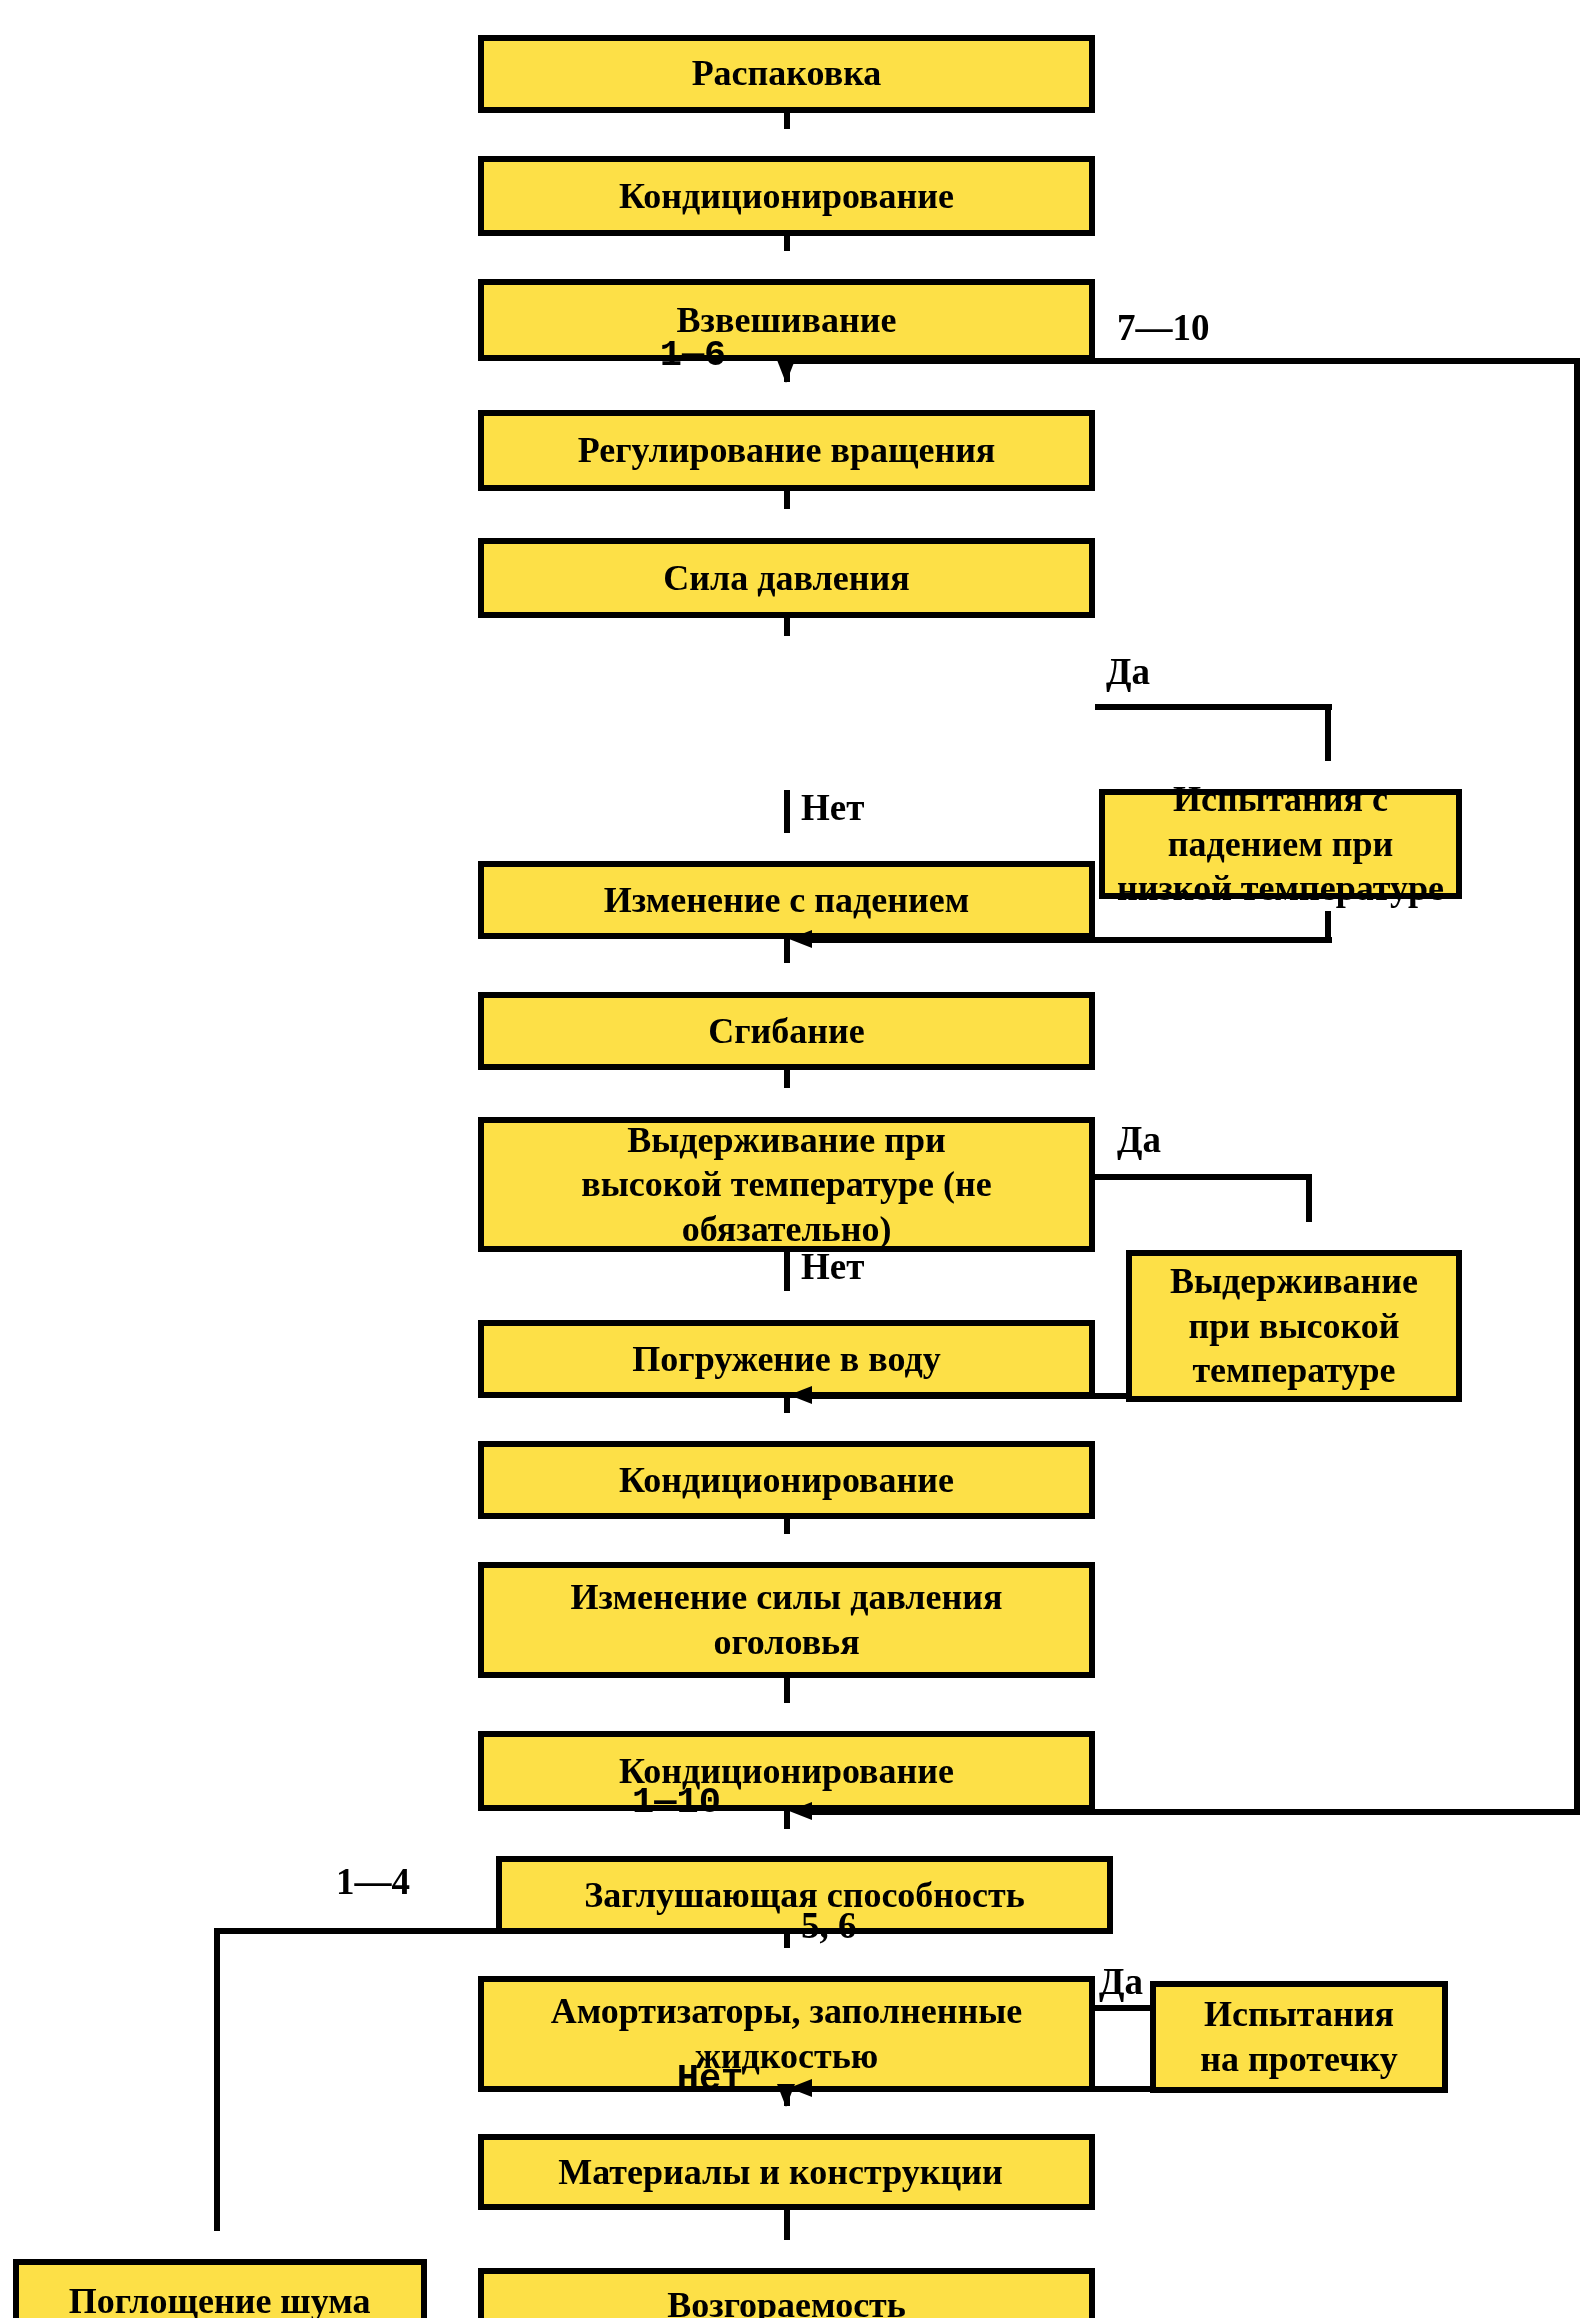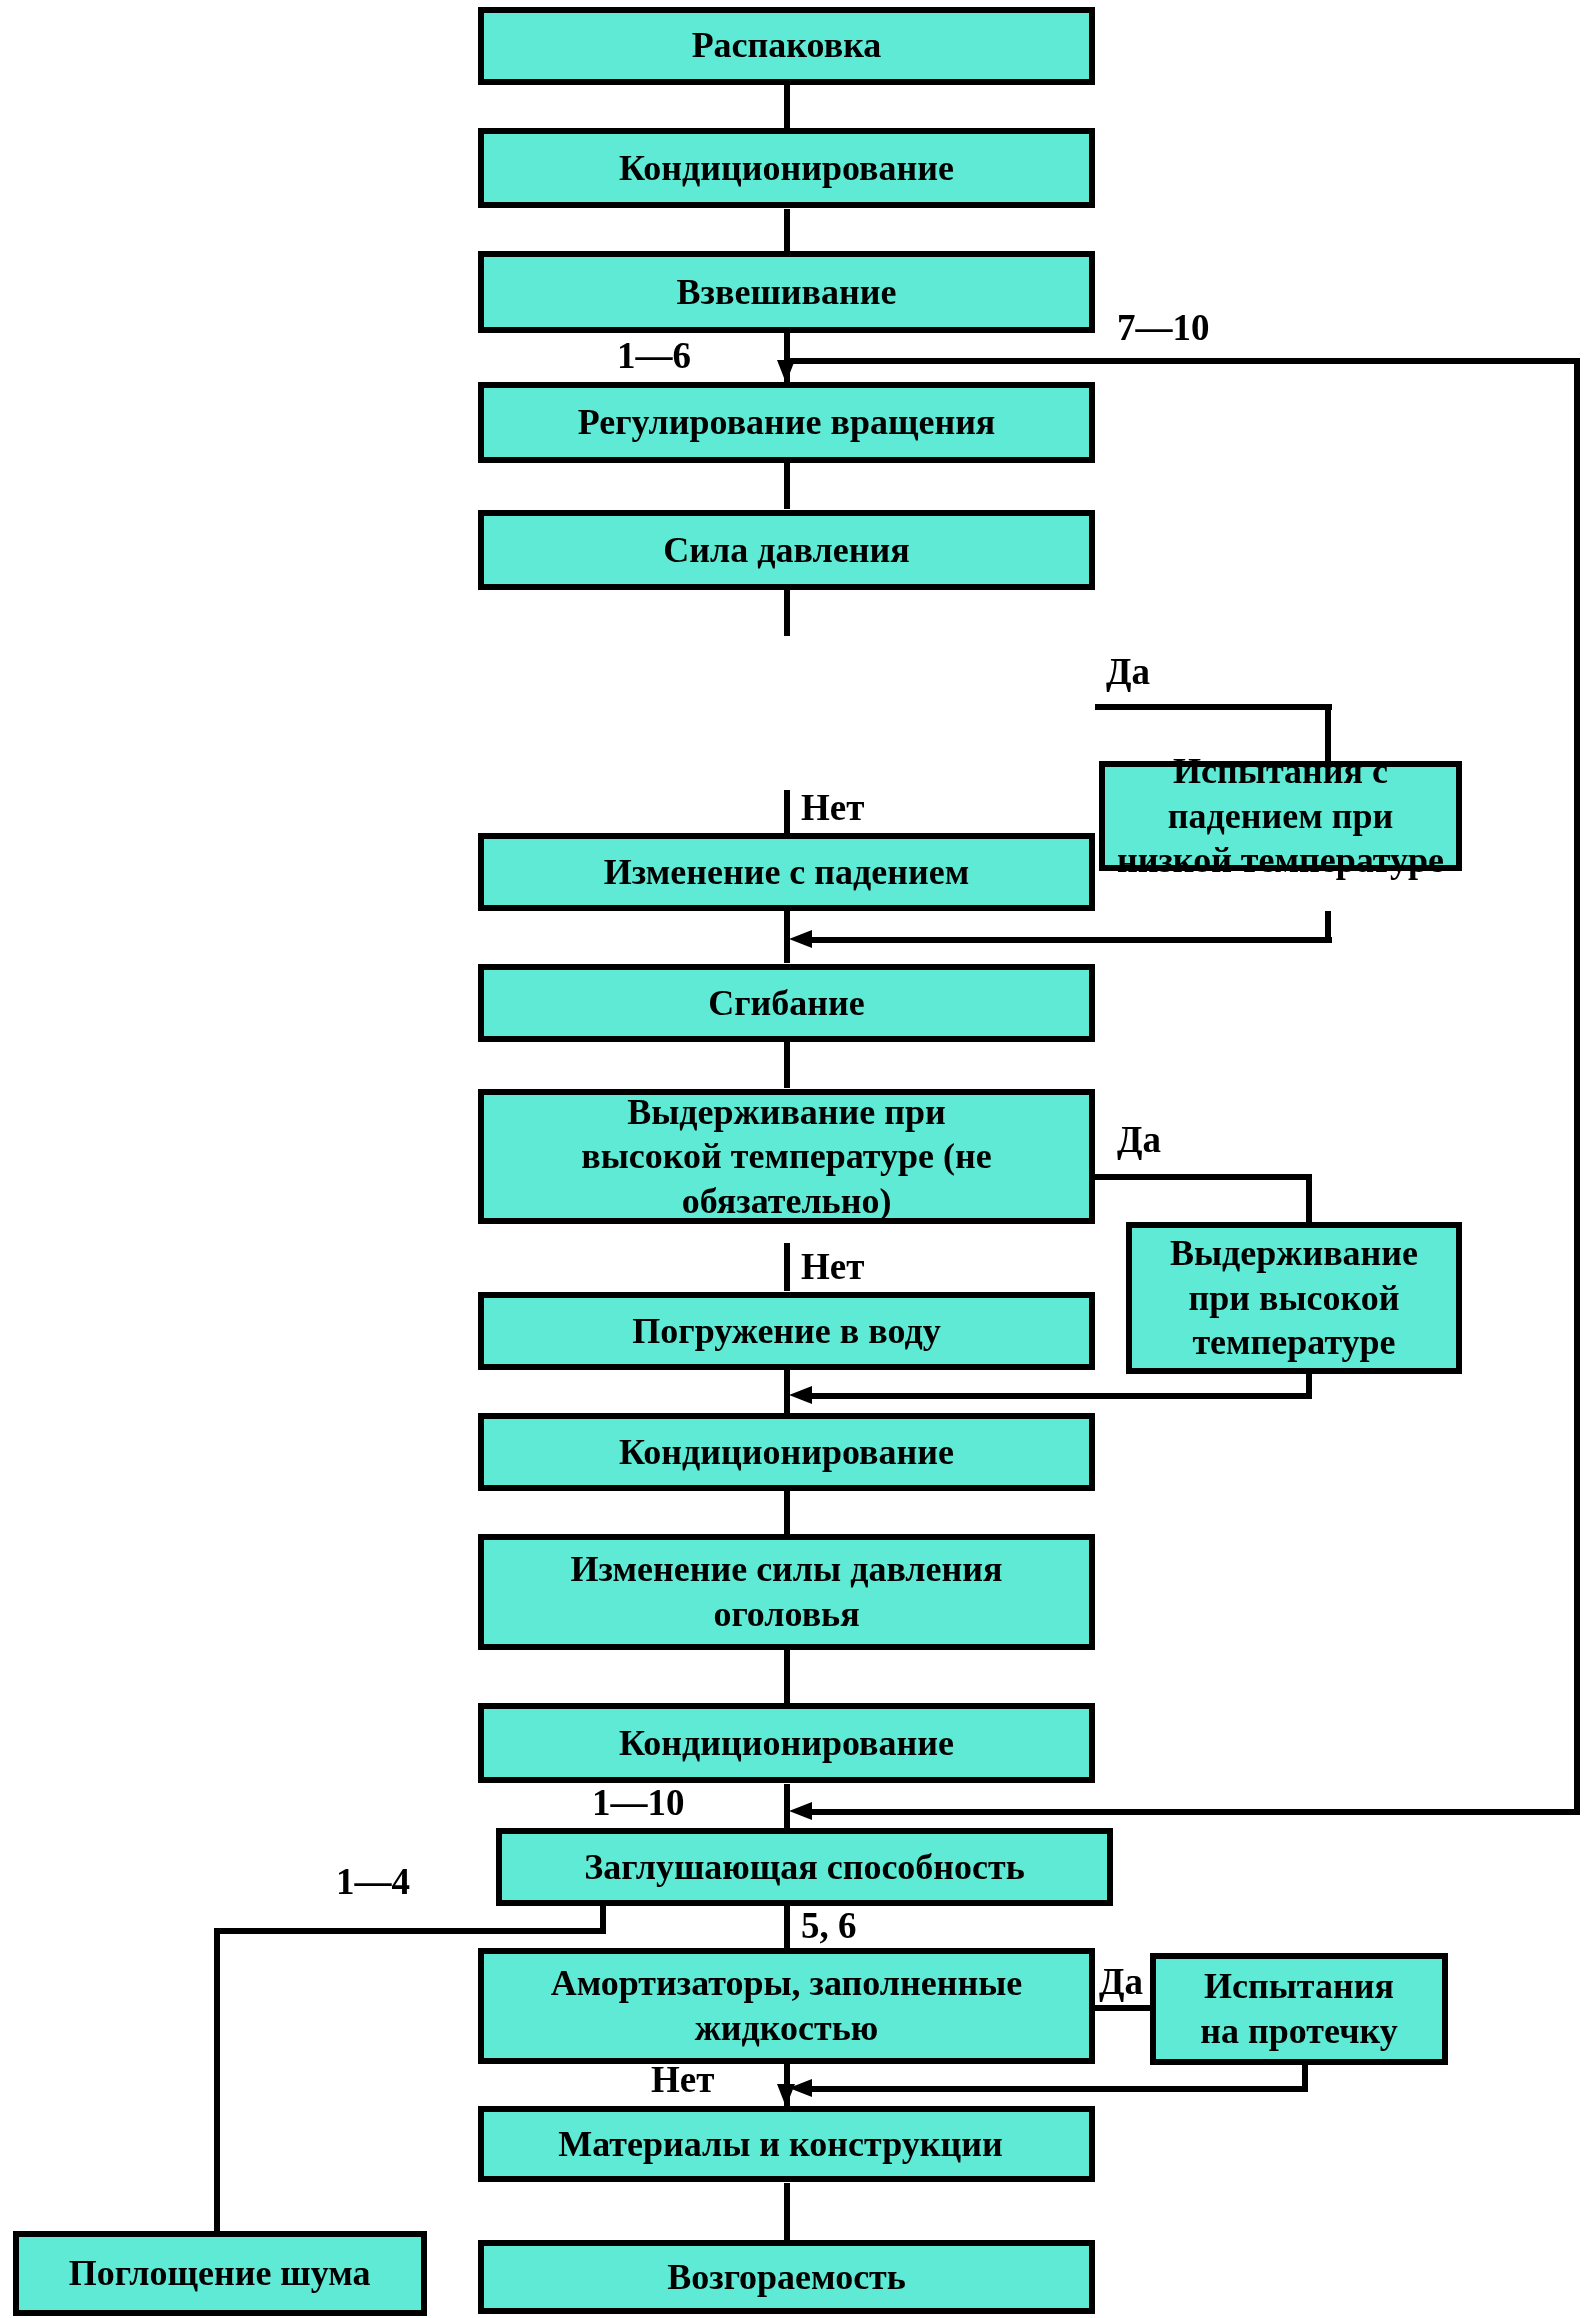--- a/index.html
+++ b/index.html
@@ -8,44 +8,45 @@
     width:1595px;height:2319px;
     background:#ffffff;
     font-family:"Liberation Serif", serif;
     color:#000;
     overflow:hidden;
   }
   .box{
     position:absolute;
     box-sizing:border-box;
     border:6.8px solid #000;
-    background:#5eead4;
+    background:#fde047;
     display:flex;align-items:center;justify-content:center;
     text-align:center;
     font-weight:700;
     font-size:36px;line-height:1.24;
     padding:3.4px 20px;
     z-index:3;
+    margin-top:28px;
   }
   .box .txt{display:inline-block;}
   .hl,.vl{position:absolute;background:#000;z-index:1;}
   .hl{height:6px;}
   .vl{width:6px;}
   .arr-l{position:absolute;width:0;height:0;z-index:4;
     border-top:9.3px solid transparent;border-bottom:9.3px solid transparent;
     border-right:23px solid #000;}
   .arr-d{position:absolute;width:0;height:0;z-index:4;
     border-left:9.3px solid transparent;border-right:9.3px solid transparent;
     border-top:23px solid #000;}
   .lbl{
     position:absolute;z-index:5;
     font-weight:700;font-size:37px;line-height:1;
     white-space:nowrap;
   }
-  .lbl.ra{text-align:left;white-space:nowrap;}
+  .lbl.ra{text-align:center;white-space:nowrap;font-family:Liberation Mono, monospace;}
 
   
   .b1{left:478px;top:6.8px;width:617px;height:78px;}
   .b2{left:478px;top:128px;width:617px;height:80px;}
   .b3{left:478px;top:251px;width:617px;height:82px;}
   .b4{left:478px;top:382px;width:617px;height:81px;}
   .b5{left:478px;top:510px;width:617px;height:80px;}
   .b6{left:478px;top:636px;width:617px;height:155px;}
   .b6 .txt{max-width:473px;}
   .b7{left:478px;top:833px;width:617px;height:78px;}

